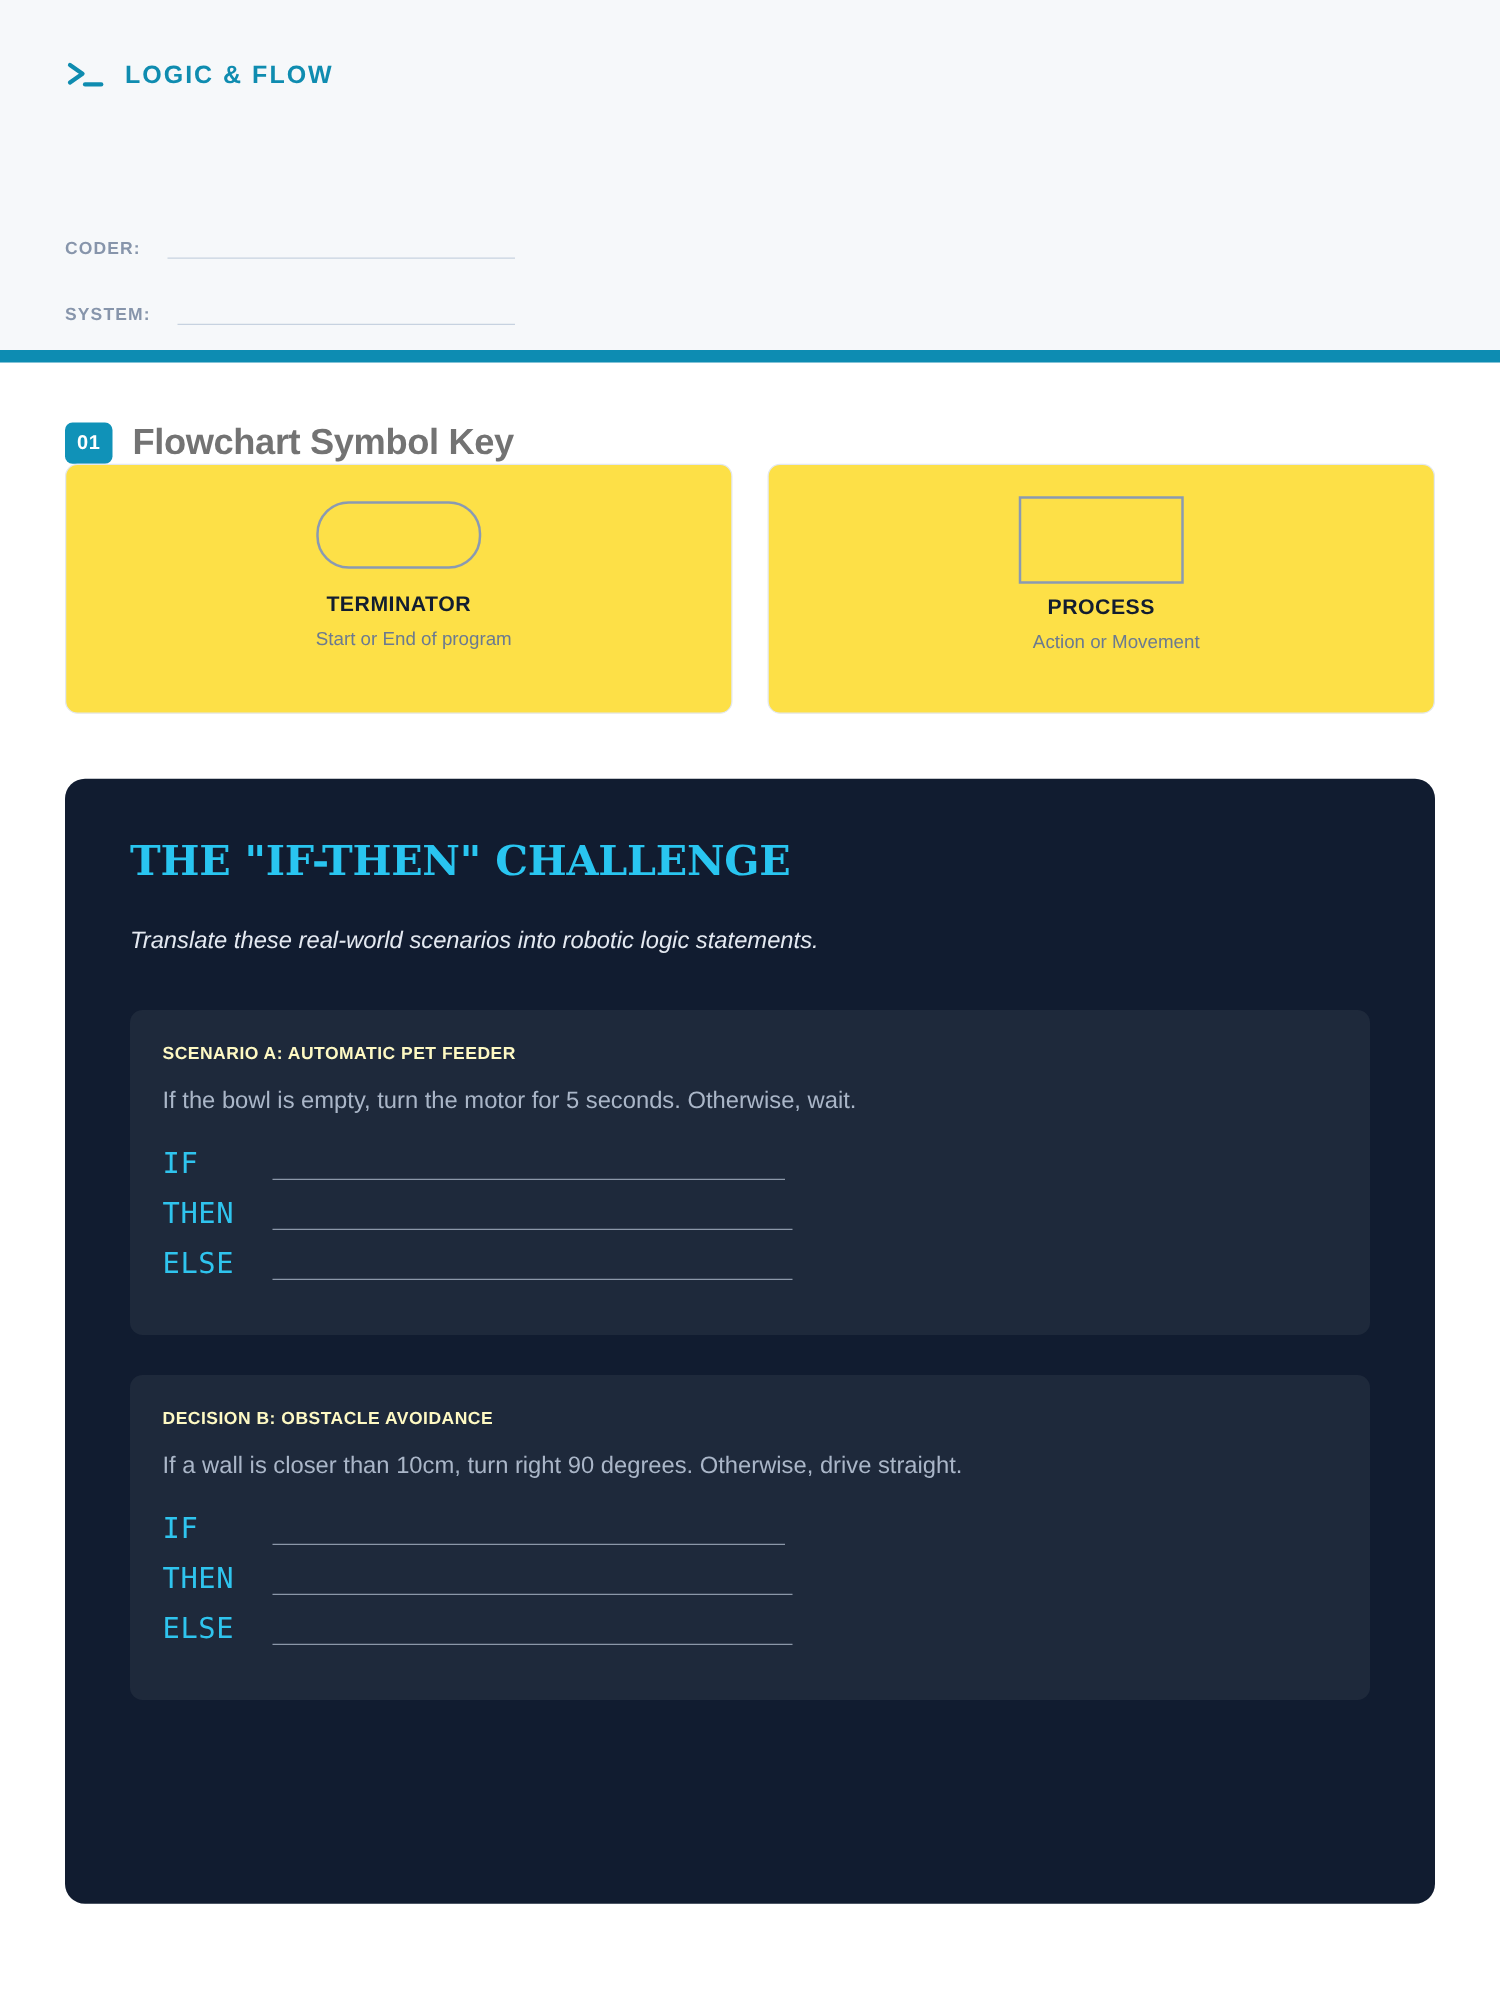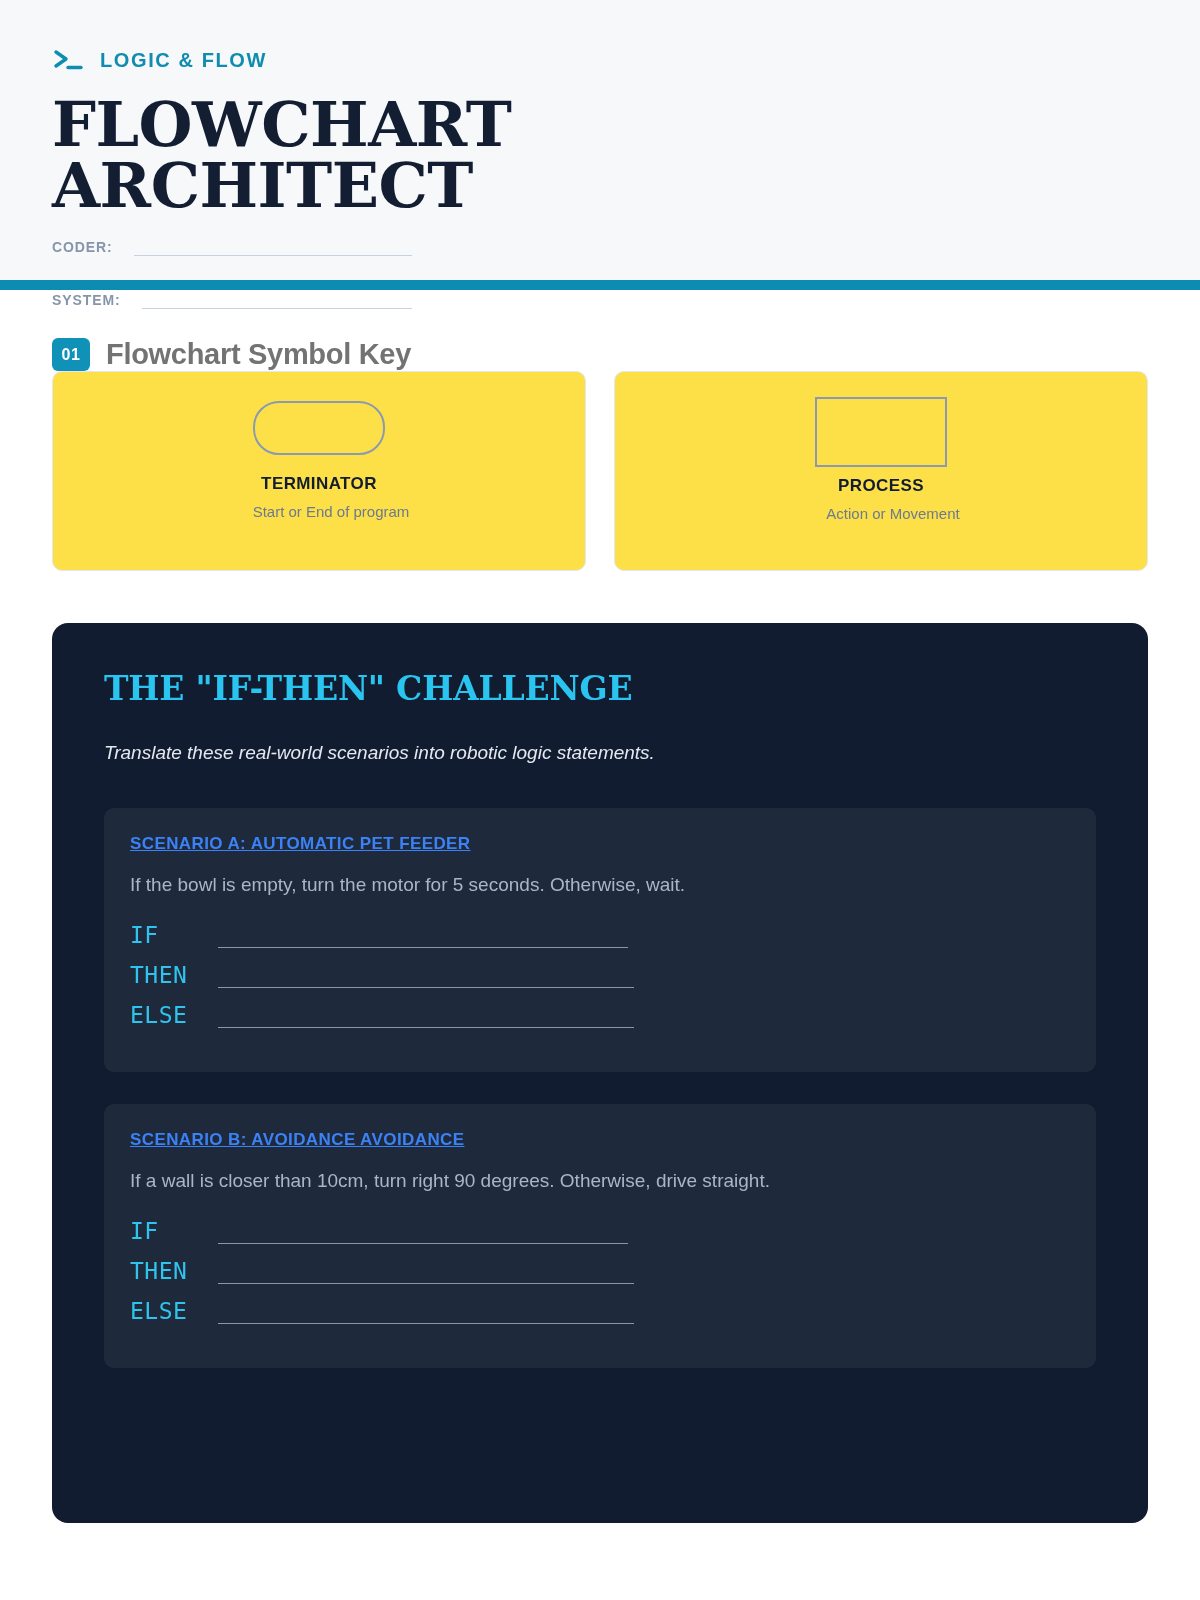--- a/index.html
+++ b/index.html
@@ -208,26 +208,25 @@
     margin: 0 0 44px 0;
   }
 
   .scenario {
     background: #1e293b;
     border-radius: 10px;
     padding: 26px 26px 30px 26px;
     margin-bottom: 32px;
   }
   .scenario-title {
-    font-size: 17px;
-    font-weight: bold;
-    color: #3b82f6;
+    font-size: 14px;
+    font-weight: bold;
+    color: #fef9c3;
     letter-spacing: 0.4px;
     margin-bottom: 20px;
-    text-decoration: underline;
   }
   .scenario-desc {
     font-size: 19px;
     color: #aab6c8;
     margin-bottom: 26px;
   }
   .logic-row {
     display: flex;
     align-items: flex-end;
     gap: 12px;
@@ -255,21 +254,20 @@
   <div class="header-left">
     <div class="eyebrow">
       <span class="prompt-icon">
         <svg width="34" height="26" viewBox="0 0 34 26">
           <path d="M4 5 L14 12 L4 19" fill="none" stroke="#0f8cb0" stroke-width="3.4" stroke-linecap="round" stroke-linejoin="round"></path>
           <line x1="16" y1="20.5" x2="29" y2="20.5" stroke="#0f8cb0" stroke-width="3.4" stroke-linecap="round"></line>
         </svg>
       </span>
       <span class="eyebrow-text">LOGIC &amp; FLOW</span>
     </div>
-    <h1 class="main-title">FLOWCHART ARCHITECT</h1>
   </div>
 
   <div class="header-right">
     <div class="field-row">
       <span class="field-label">CODER:</span>
       <span class="field-line"></span>
     </div>
     <div class="field-row">
       <span class="field-label">SYSTEM:</span>
       <span class="field-line"></span>
@@ -321,21 +319,21 @@
       <span class="logic-kw">THEN</span>
       <span class="logic-line"></span>
     </div>
     <div class="logic-row">
       <span class="logic-kw">ELSE</span>
       <span class="logic-line"></span>
     </div>
   </div>
 
   <div class="scenario">
-    <div class="scenario-title">SCENARIO B: AVOIDANCE AVOIDANCE</div>
+    <div class="scenario-title">DECISION B: OBSTACLE AVOIDANCE</div>
     <div class="scenario-desc">If a wall is closer than 10cm, turn right 90 degrees. Otherwise, drive straight.</div>
 
     <div class="logic-row row-if">
       <span class="logic-kw">IF</span>
       <span class="logic-line"></span>
     </div>
     <div class="logic-row">
       <span class="logic-kw">THEN</span>
       <span class="logic-line"></span>
     </div>

